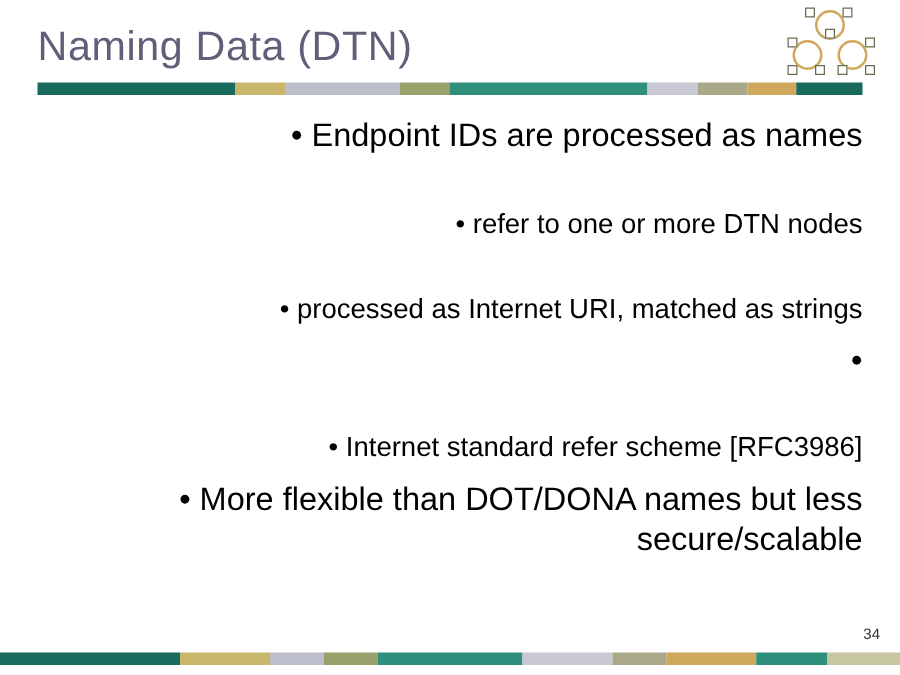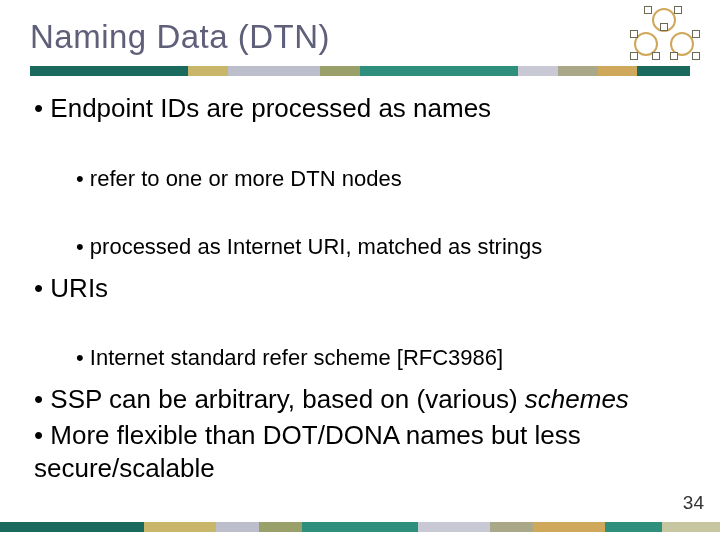--- a/index.html
+++ b/index.html
@@ -14,28 +14,28 @@
   .c4 { background: #9aa06a; } 
   .c5 { background: #2f8f7d; } 
   .c6 { background: #c9c9d6; } 
   .top1 .c1{width:24%}.top1 .c2{width:6%}.top1 .c3{width:14%}.top1 .c4{width:6%}.top1 .c5{width:24%}.top1 .c6{width:6%}
   .top1 .c7{width:6%;background:#a9a98a}.top1 .c8{width:6%;background:#d0a85b}.top1 .c9{width:8%;background:#1a6a5d}
   .bot1 .c1{width:20%}.bot1 .c2{width:10%}.bot1 .c3{width:6%}.bot1 .c4{width:6%}.bot1 .c5{width:16%}.bot1 .c6{width:10%}
   .bot1 .c7{width:6%;background:#a9a98a}.bot1 .c8{width:10%;background:#d0a85b}.bot1 .c9{width:8%;background:#2f8f7d}.bot1 .c10{width:8%;background:#c6c6a0}
 
   .content { margin-top: 16px; color: #000; }
   ul.lvl1 { list-style: none; padding-left: 4px; }
-  ul.lvl1 > li { font-size: 26px; margin-bottom: 4px; line-height: 1.25; }
+  ul.lvl1 > li { font-size: 26px; margin-bottom: 4px; line-height: 1.25; text-align: right; }
   ul.lvl1 > li::before { content: "• "; }
   ul.lvl2 { list-style: none; padding-left: 42px; margin-top: 2px; margin-bottom: 10px; }
   ul.lvl2 > li { font-size: 22px; line-height: 1.3; margin-top: 40px; }
   ul.lvl2 > li::before { content: "• "; }
   .em { font-style: italic; }
 
-  .page-num { position: absolute; bottom: 26px; right: 16px; font-size: 19px; color: #333; text-align: center; }
+  .page-num { position: absolute; bottom: 26px; right: 16px; font-size: 12px; color: #333; text-align: center; }
   .bottom-bar { position: absolute; bottom: 8px; left: 0; right: 0; padding: 0; }
 
   .logo { position: absolute; top: 6px; right: 12px; width: 78px; height: 60px; }
   .node { position: absolute; width: 8px; height: 8px; border: 1.5px solid #6b6b55; background: #fff; }
   .ring { position: absolute; border: 2px solid #d0a85b; border-radius: 50%; width: 24px; height: 24px; background: transparent; }
 </style>
 </head>
 <body>
 
 <div class="slide">
@@ -70,26 +70,25 @@
   </div>
 
   <div class="content">
     <ul class="lvl1">
       <li><span>Endpoint IDs are processed as names</span>
         <ul class="lvl2">
           <li><span>refer to one or more DTN nodes</span></li>
           <li><span>processed as Internet URI, matched as strings</span></li>
         </ul>
       </li>
-      <li><span>URIs</span>
+      <li>
         <ul class="lvl2">
           <li><span>Internet standard refer scheme [RFC3986]</span></li>
         </ul>
       </li>
-      <li><span>SSP can be arbitrary, based on (various) </span><span class="em">schemes</span></li>
       <li><span>More flexible than DOT/DONA names but less secure/scalable</span></li>
     </ul>
   </div>
 
   <div class="page-num">34</div>
 
   <div class="bottom-bar">
     <div class="seg-bar bot1">
       <span class="c1"></span>
         <span class="c2"></span>

